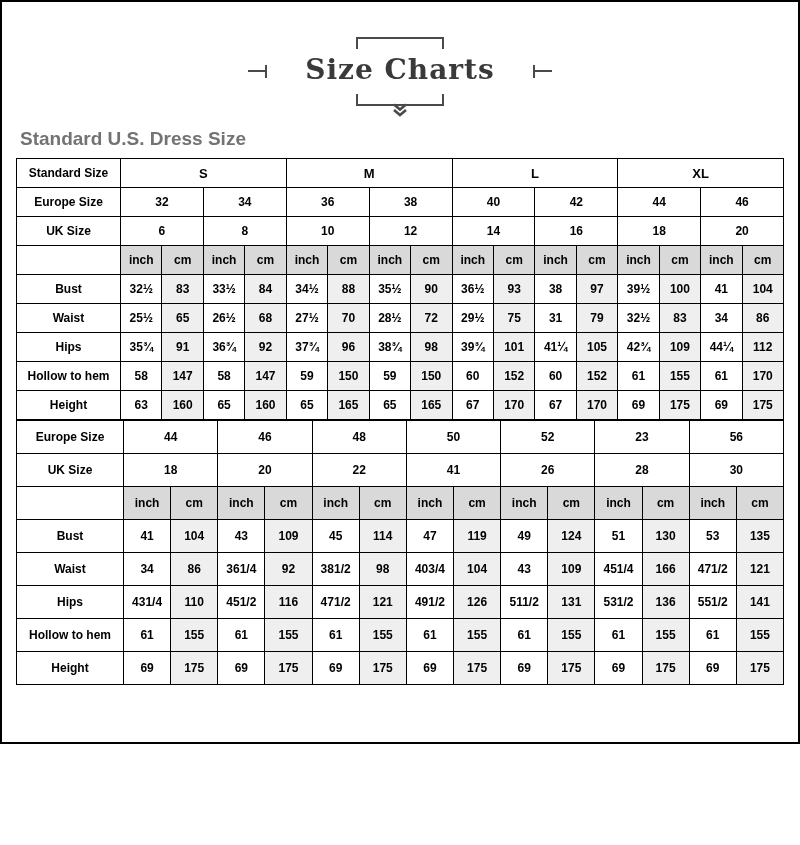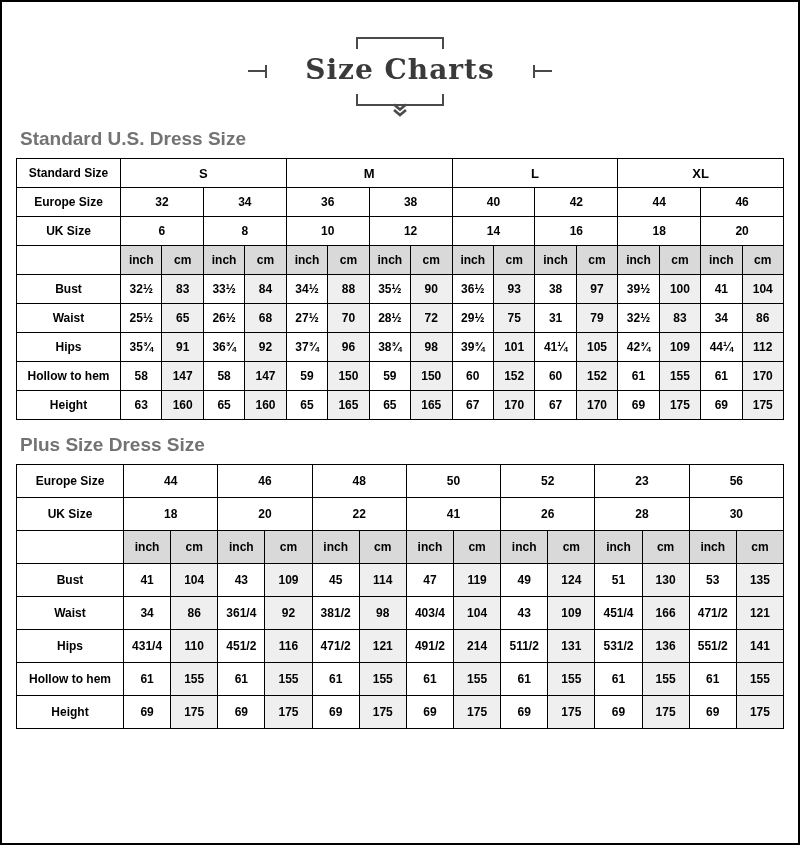--- a/index.html
+++ b/index.html
@@ -1,21 +1,21 @@
 <!DOCTYPE html>
 <html style="--unit-bg: #d9d9d9; --cm-bg: #efefef; --deco: #4a4a4a;"><head>
 <meta charset="utf-8">
 <style>
   * { box-sizing: border-box; }
   html, body { margin: 0; padding: 0; background: #ffffff; }
   body { font-family: "Liberation Sans", sans-serif; }
 
   .page {
     width: 800px;
-    height: 845px;
+    height: 744px;
     border: 2px solid #000;
     background: #fff;
     overflow: hidden;
   }
 
   
   .title-row {
     display: flex;
     align-items: center;
     justify-content: center;
@@ -288,21 +288,20 @@
               <td class="cm">175</td>
               <td>69</td>
               <td class="cm">175</td>
             </tr>
           </tbody>
         </table>
       </div>
   </div>
 
   <div class="section plus">
-    <div class="section-heading">Plus Size Dress Size</div>
     <div>
         <table>
           <colgroup>
             <col style="width: 107px;">
             <col>
             <col>
             <col>
             <col>
             <col>
             <col>
@@ -389,21 +388,21 @@
             </tr>
             <tr>
               <td>Hips</td>
               <td>431/4</td>
               <td class="cm">110</td>
               <td>451/2</td>
               <td class="cm">116</td>
               <td>471/2</td>
               <td class="cm">121</td>
               <td>491/2</td>
-              <td class="cm">214</td>
+              <td class="cm">126</td>
               <td>511/2</td>
               <td class="cm">131</td>
               <td>531/2</td>
               <td class="cm">136</td>
               <td>551/2</td>
               <td class="cm">141</td>
             </tr>
             <tr>
               <td>Hollow to hem</td>
               <td>61</td>

